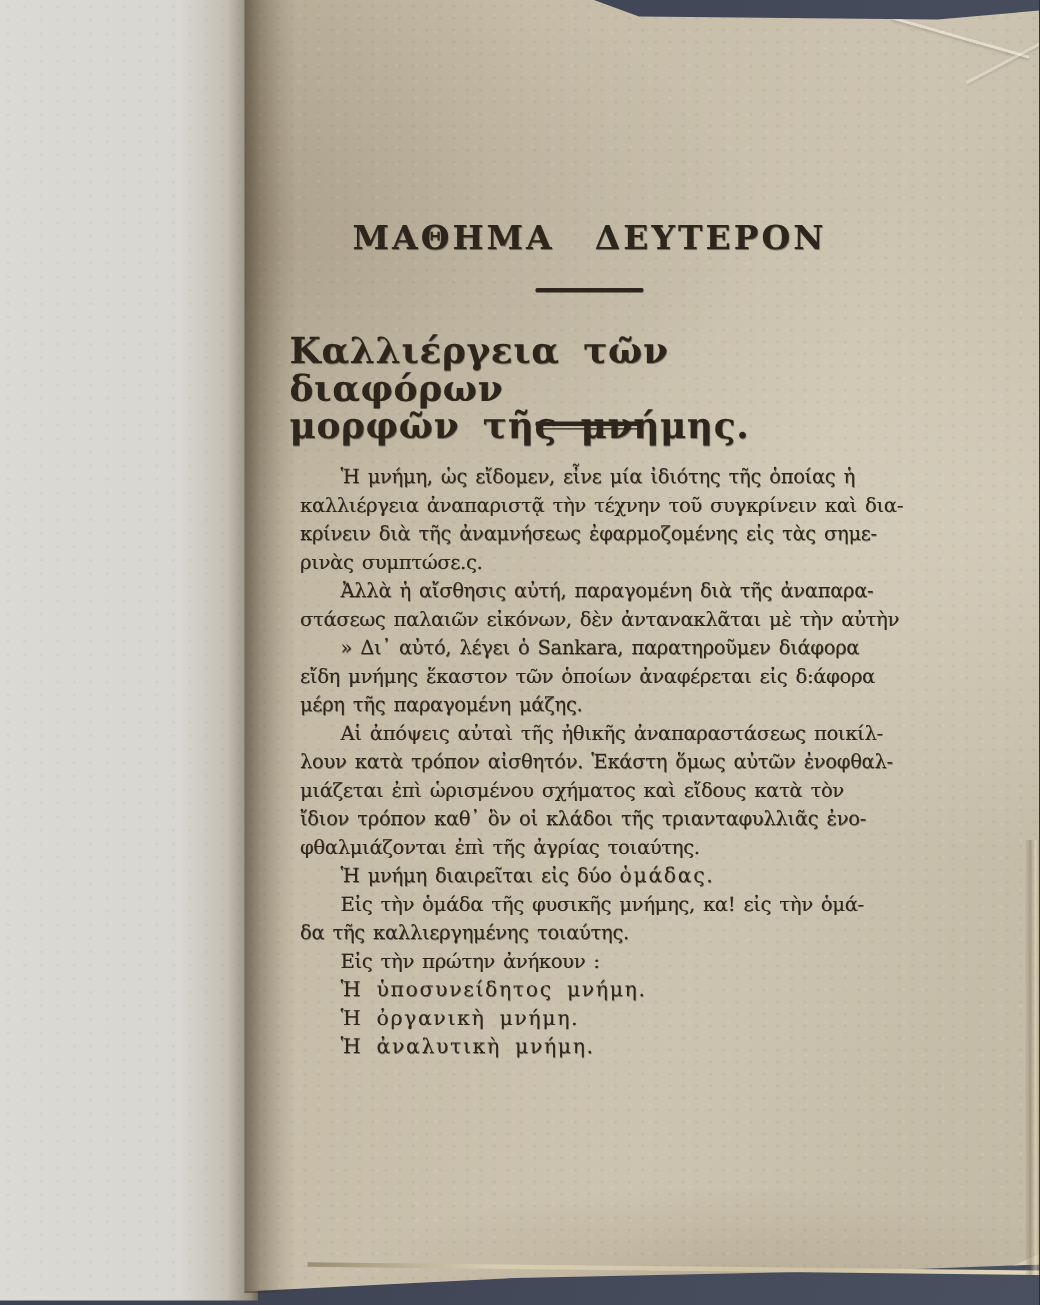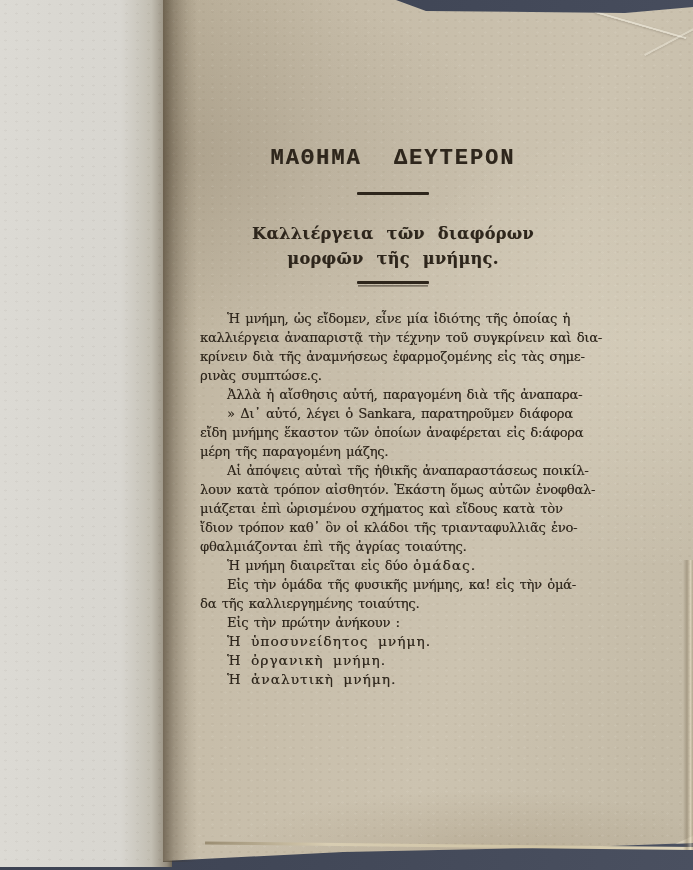--- a/index.html
+++ b/index.html
@@ -65,28 +65,27 @@
     position:absolute;right:0;top:560px;width:10px;height:290px;
     background:linear-gradient(to right,transparent,rgba(110,95,70,.35) 40%,rgba(235,225,200,.5) 75%,rgba(150,135,105,.4));
   }
   
   .content{position:absolute;inset:0;color:var(--ink);}
   .lesson-heading{
     position:absolute;left:30px;top:146px;width:400px;margin:0;
     font-size:22px;font-weight:bold;text-align:center;
     letter-spacing:2px;word-spacing:17px;
     text-shadow:.4px .4px .5px rgba(46,38,28,.55);
-    font-family:Liberation Mono, monospace;
   }
   .rule{position:absolute;left:194px;width:72px;height:3px;background:var(--ink);border-radius:1px;}
   .rule.r1{top:192px;}
   .rule.r2{top:281px;height:2.6px;box-shadow:0 3.4px 0 -1px rgba(46,38,28,.85);}
   .chapter-subtitle{
     position:absolute;left:30px;top:221px;width:400px;
-    font-size:16px;font-weight:bold;text-align:center;line-height:25px;
+    font-size:24px;font-weight:bold;text-align:left;line-height:25px;
     word-spacing:7px;letter-spacing:.4px;
     text-shadow:.4px .4px .5px rgba(46,38,28,.5);
   }
   .body-text{
     position:absolute;left:37px;top:309px;width:400px;
     font-size:13px;line-height:19px;letter-spacing:-.2px;word-spacing:1.5px;
     text-shadow:.35px .35px .4px rgba(46,38,28,.5);
   }
   .body-text .line{white-space:nowrap;}
   .body-text .line.indent{padding-left:27px;}
@@ -115,20 +114,21 @@
       </div>
 
       <div class="rule r2"></div>
 
       <div class="body-text">
           <div class="line indent"><span>Ἡ μνήμη, ὡς εἴδομεν, εἶνε μία ἰδιότης τῆς ὁποίας ἡ</span></div>
           <div class="line"><span>καλλιέργεια ἀναπαριστᾷ τὴν τέχνην τοῦ συγκρίνειν καὶ δια-</span></div>
           <div class="line"><span>κρίνειν διὰ τῆς ἀναμνήσεως ἐφαρμοζομένης εἰς τὰς σημε-</span></div>
           <div class="line"><span>ρινὰς συμπτώσε.ς.</span></div>
           <div class="line indent"><span>Ἀλλὰ ἡ αἴσθησις αὐτή, παραγομένη διὰ τῆς ἀναπαρα-</span></div>
+          <div class="line"><span>στάσεως παλαιῶν εἰκόνων, δὲν ἀντανακλᾶται μὲ τὴν αὐτὴν</span></div>
           <div class="line indent"><span>» Δι᾽ αὐτό, λέγει ὁ Sankara, παρατηροῦμεν διάφορα</span></div>
           <div class="line"><span>εἴδη μνήμης ἕκαστον τῶν ὁποίων ἀναφέρεται εἰς δ:άφορα</span></div>
           <div class="line"><span>μέρη τῆς παραγομένη μάζης.</span></div>
           <div class="line indent"><span>Αἱ ἀπόψεις αὐταὶ τῆς ἠθικῆς ἀναπαραστάσεως ποικίλ-</span></div>
           <div class="line"><span>λουν κατὰ τρόπον αἰσθητόν. Ἑκάστη ὅμως αὐτῶν ἐνοφθαλ-</span></div>
           <div class="line"><span>μιάζεται ἐπὶ ὡρισμένου σχήματος καὶ εἴδους κατὰ τὸν</span></div>
           <div class="line"><span>ἴδιον τρόπον καθ᾽ ὃν οἱ κλάδοι τῆς τριανταφυλλιᾶς ἐνο-</span></div>
           <div class="line"><span>φθαλμιάζονται ἐπὶ τῆς ἀγρίας τοιαύτης.</span></div>
           <div class="line indent"><span>Ἡ μνήμη διαιρεῖται εἰς δύο </span><span class="b">ὁμάδας.</span></div>
           <div class="line indent"><span>Εἰς τὴν ὁμάδα τῆς φυσικῆς μνήμης, κα! εἰς τὴν ὁμά-</span></div>

